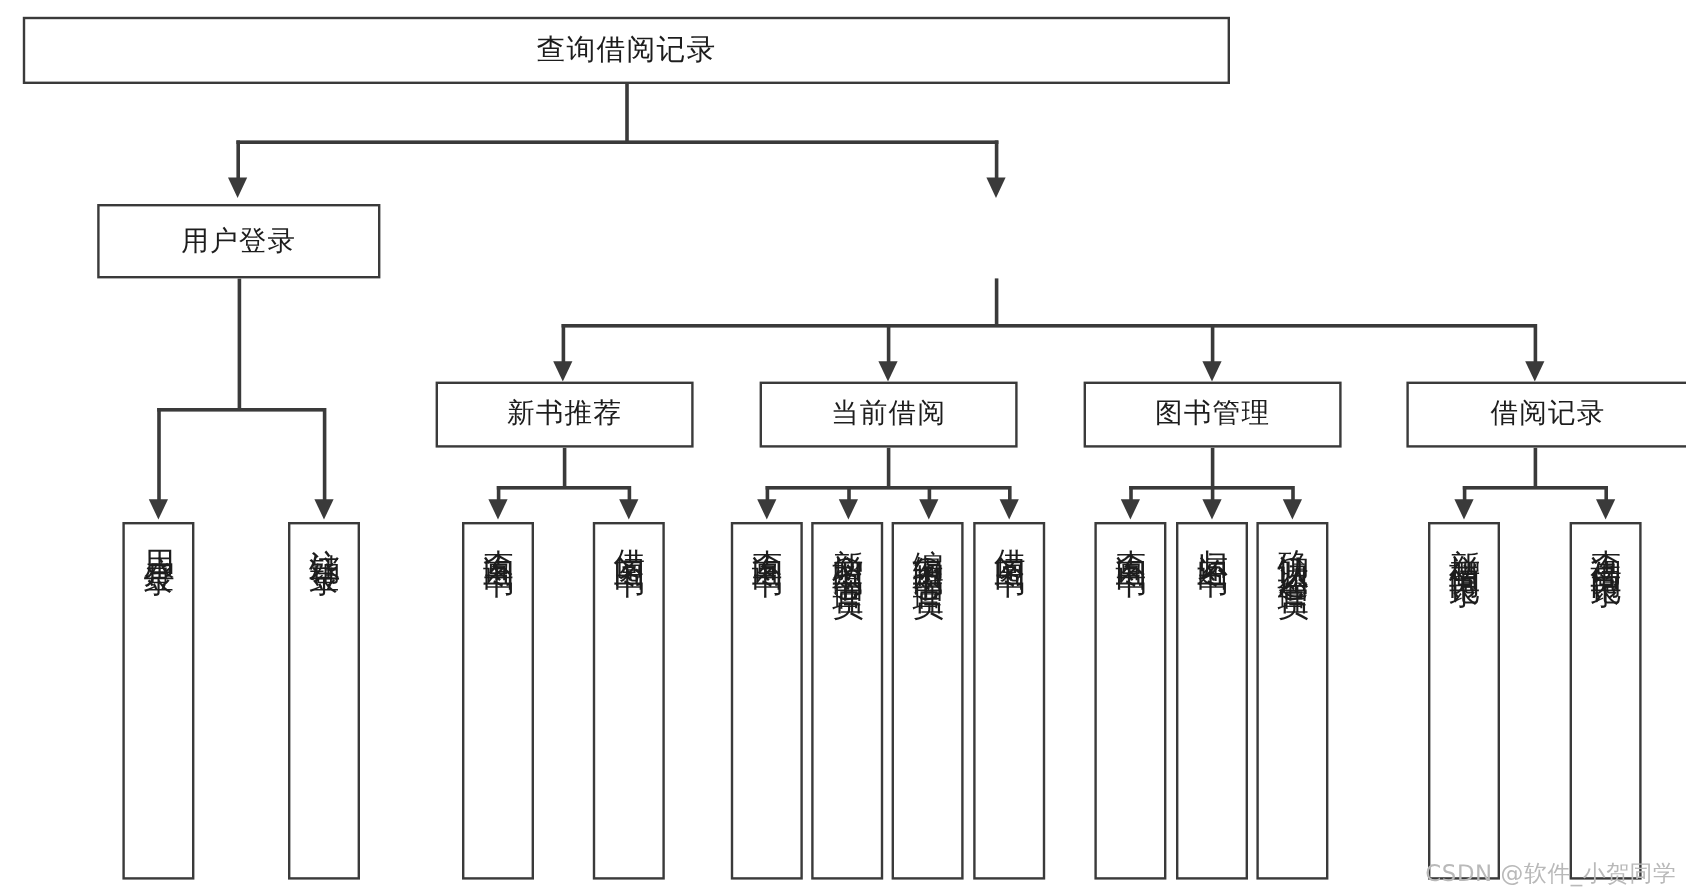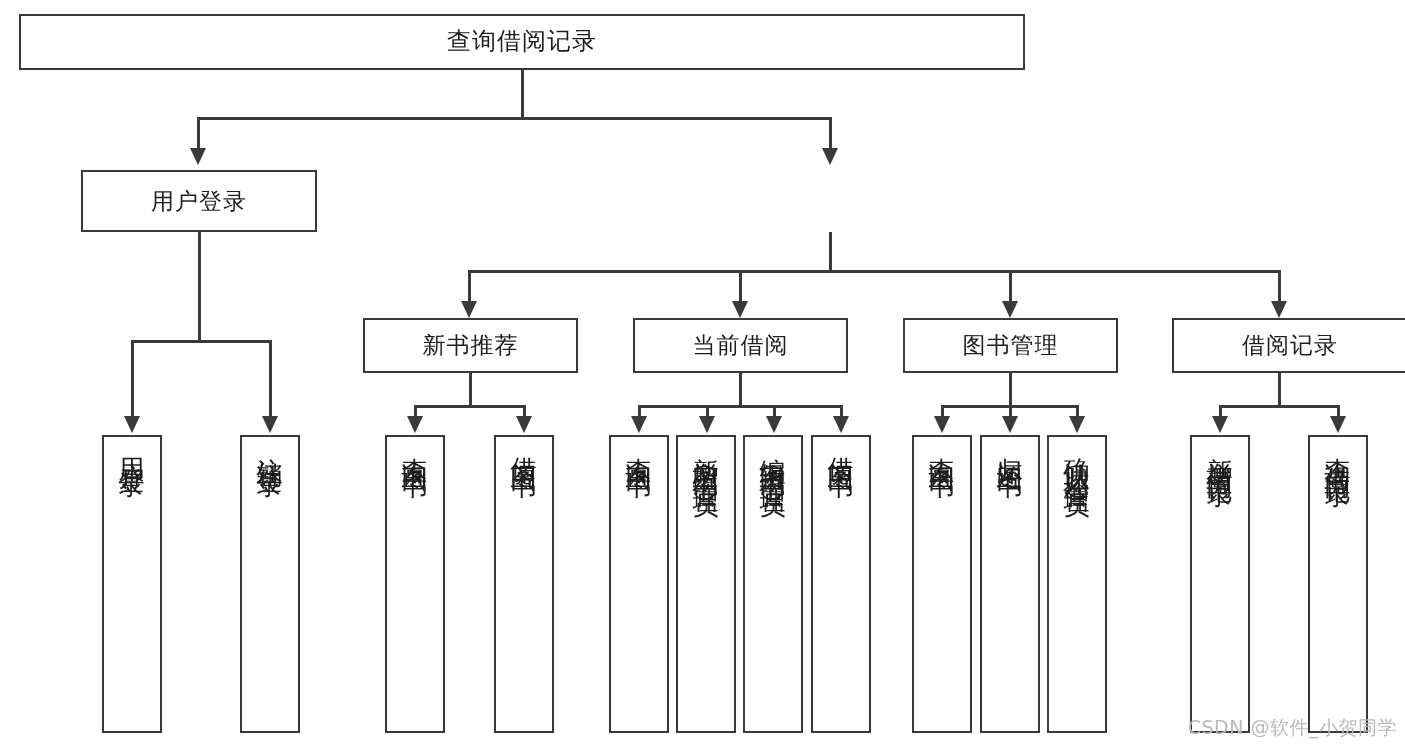--- a/index.html
+++ b/index.html
@@ -115,21 +115,21 @@
   <div class="ln h" style="left:468px;top:270px;width:812px;"></div>
   <div class="ln v" style="left:468px;top:270px;height:32px;"></div>
   <div class="arrow" style="left:461px;top:301px;"></div>
   <div class="ln v" style="left:739px;top:270px;height:32px;"></div>
   <div class="arrow" style="left:732px;top:301px;"></div>
   <div class="ln v" style="left:1009px;top:270px;height:32px;"></div>
   <div class="arrow" style="left:1002px;top:301px;"></div>
   <div class="ln v" style="left:1278px;top:270px;height:32px;"></div>
   <div class="arrow" style="left:1271px;top:301px;"></div>
 
-  <div class="node horiz" style="left:363px;top:318px;width:215px;height:55px;">
+  <div class="node horiz" style="left:363px;top:318px;width:215px;height:55px;font-family:Liberation Serif, serif;">
     <span class="lbl">新书推荐</span>
   </div>
   <div class="node horiz" style="left:633px;top:318px;width:215px;height:55px;">
     <span class="lbl">当前借阅</span>
   </div>
   <div class="node horiz" style="left:903px;top:318px;width:215px;height:55px;">
     <span class="lbl">图书管理</span>
   </div>
   <div class="node horiz" style="left:1172px;top:318px;width:236px;height:55px;">
     <span class="lbl">借阅记录</span>

